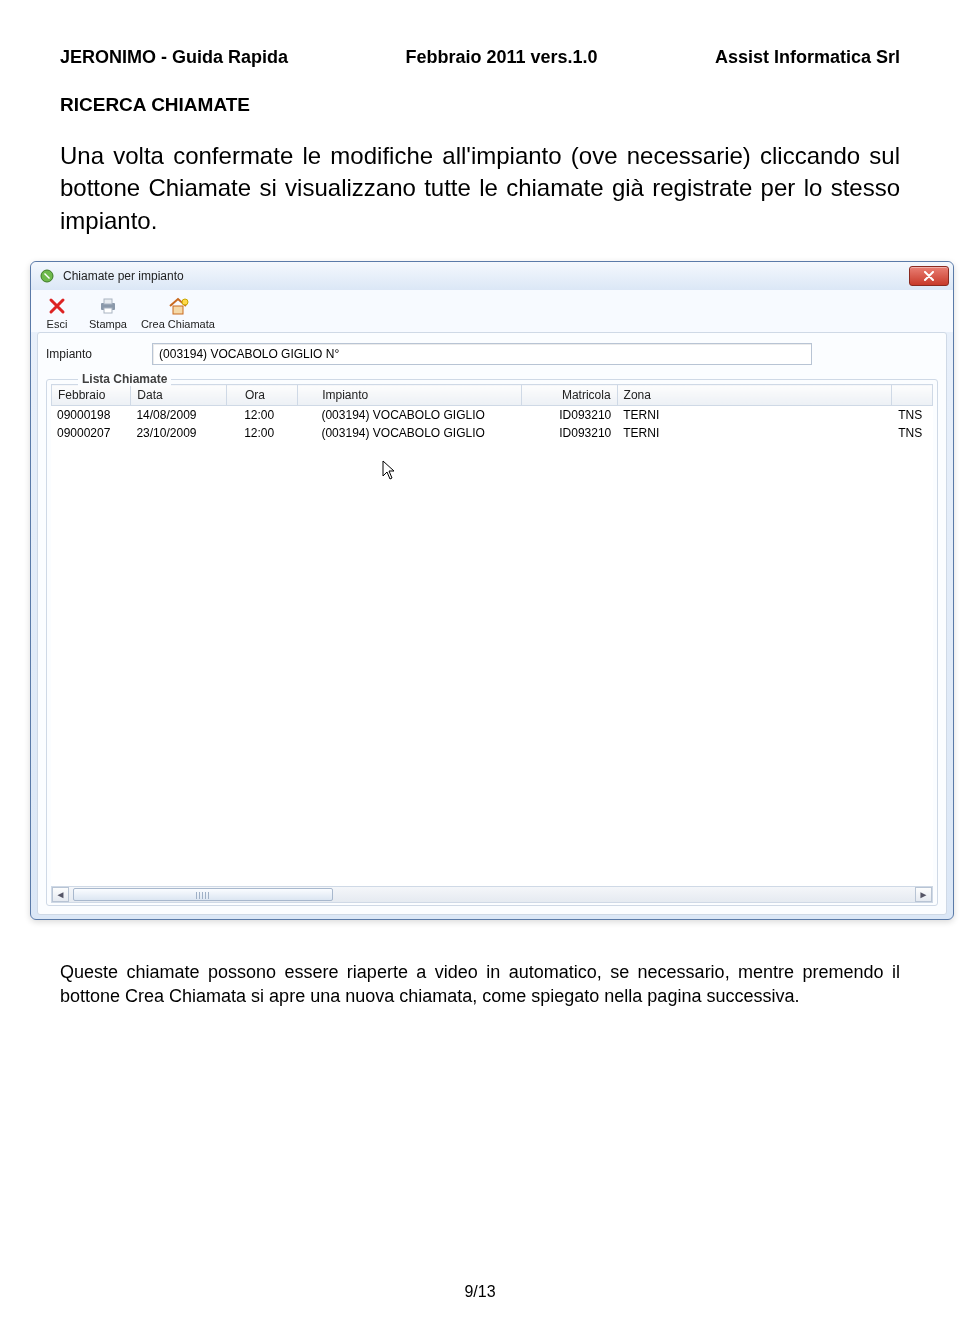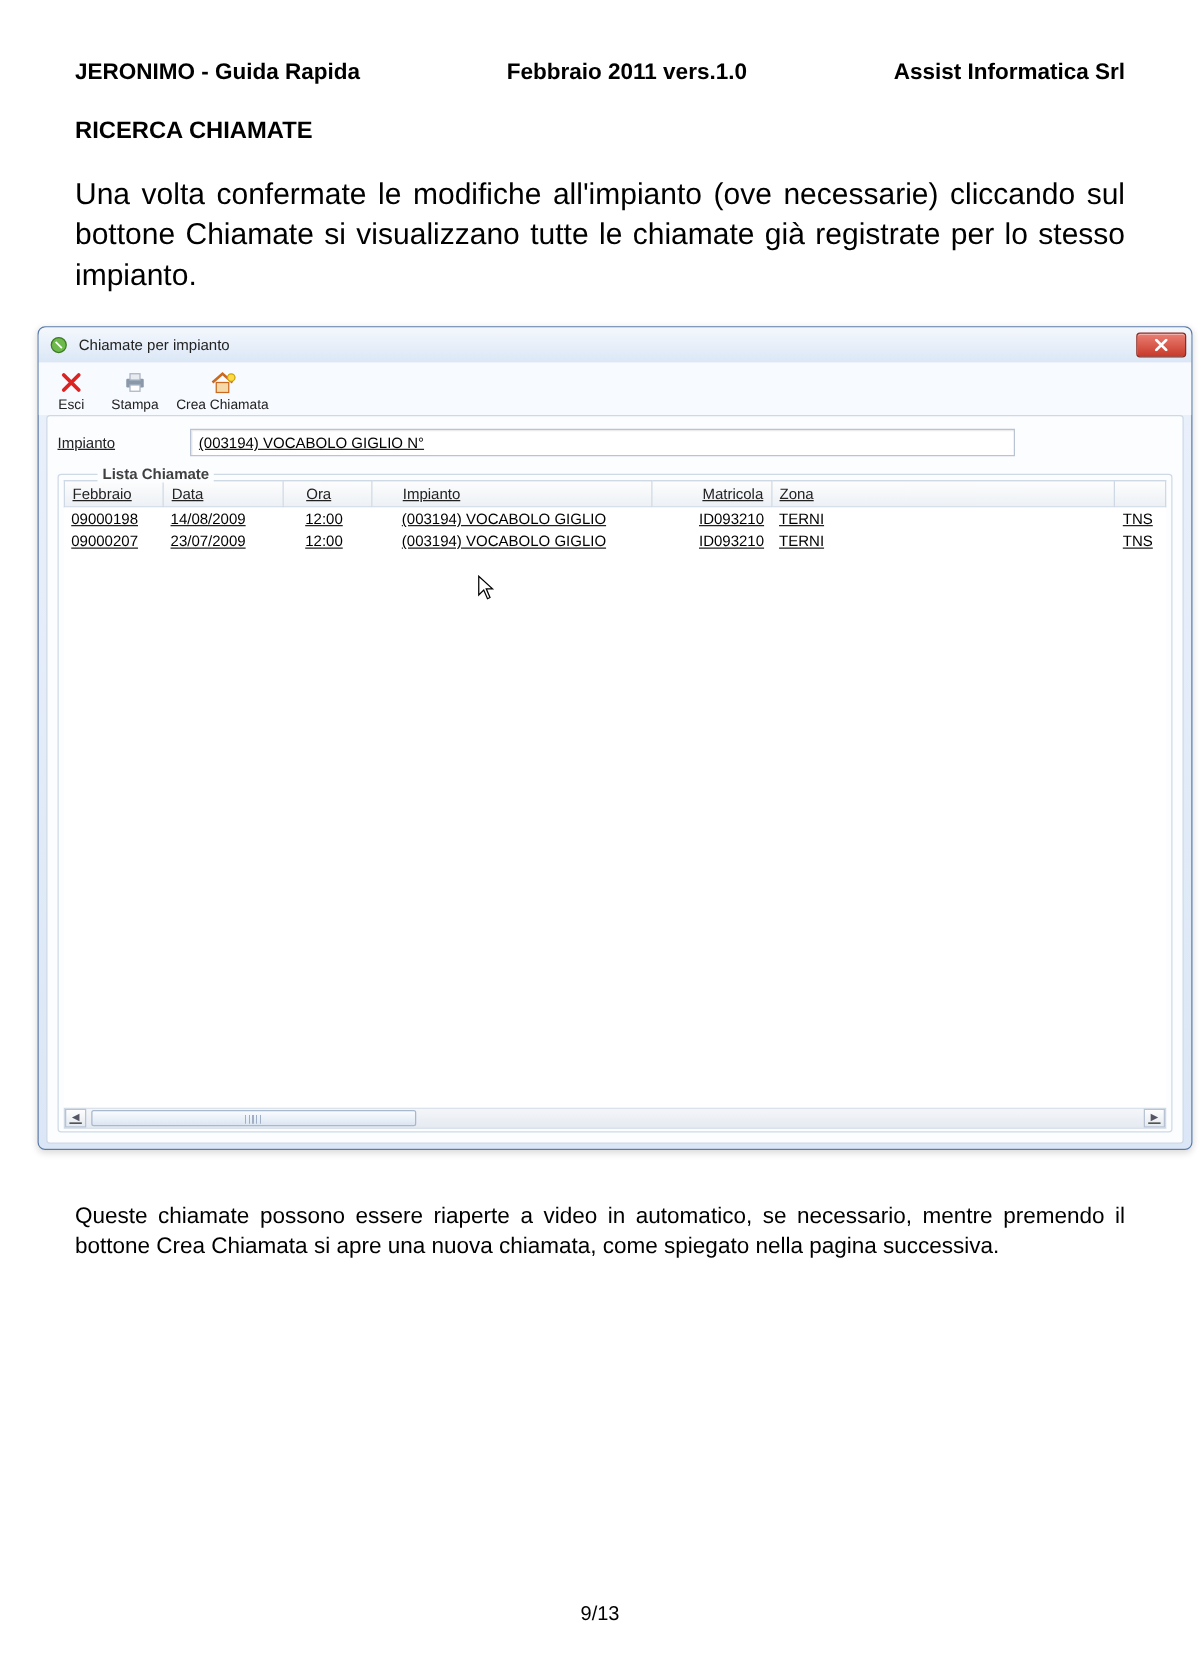--- a/index.html
+++ b/index.html
@@ -93,21 +93,20 @@
   .tool-icon {
     height: 20px;
     display:flex; align-items:center; justify-content:center;
   }
   .content-area {
     background: #fbfdff;
     margin: 0 6px;
     border: 1px solid #cfd9e6;
     border-radius: 3px;
     padding: 10px 8px 8px 8px;
-    text-decoration: underline;
   }
   .field-row {
     display: flex;
     align-items: center;
     gap: 60px;
     font-size: 12px;
     margin-bottom: 14px;
   }
   .field-input {
     flex: 1;
@@ -325,21 +324,21 @@
                   <td class="col-chiamata">09000198</td>
                   <td class="col-data">14/08/2009</td>
                   <td class="col-ora">12:00</td>
                   <td class="col-impianto">(003194) VOCABOLO GIGLIO</td>
                   <td class="col-matricola">ID093210</td>
                   <td class="col-zona">TERNI</td>
                   <td class="col-last">TNS</td>
                 </tr>
                 <tr>
                   <td class="col-chiamata">09000207</td>
-                  <td class="col-data">23/07/2009</td>
+                  <td class="col-data">23/10/2009</td>
                   <td class="col-ora">12:00</td>
                   <td class="col-impianto">(003194) VOCABOLO GIGLIO</td>
                   <td class="col-matricola">ID093210</td>
                   <td class="col-zona">TERNI</td>
                   <td class="col-last">TNS</td>
                 </tr>
               </tbody>
             </table>
             <span class="cursor">
               <svg width="16" height="22" viewBox="0 0 16 22">

